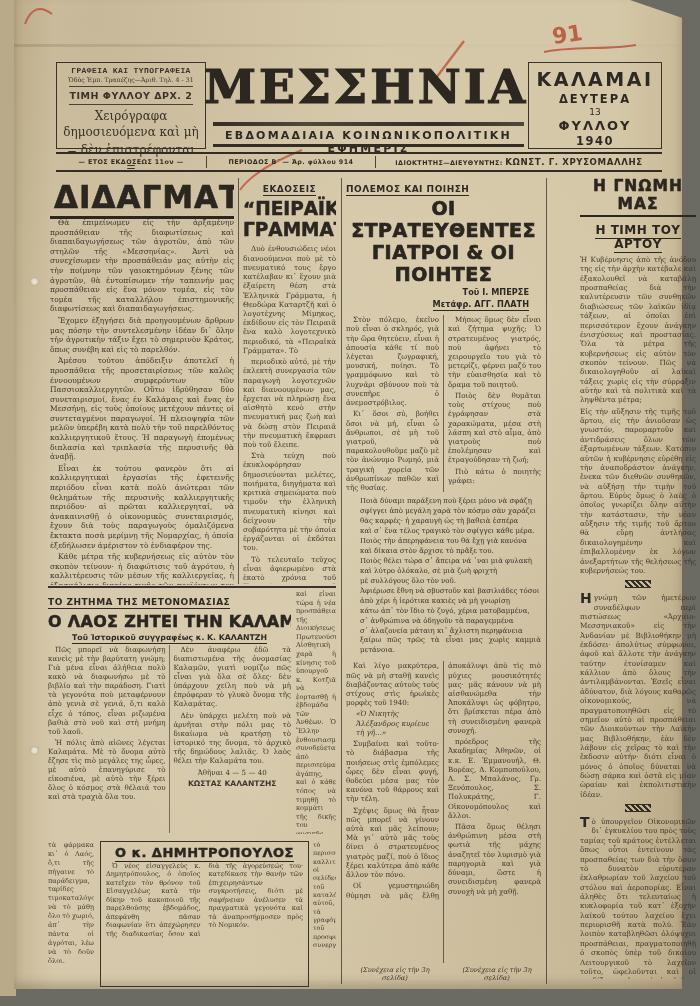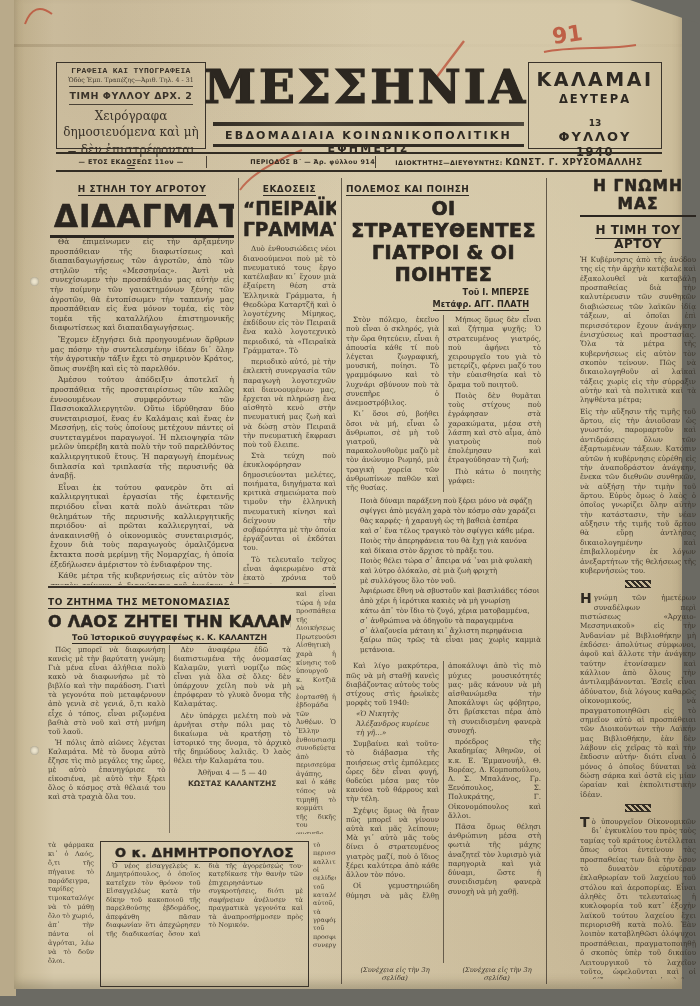--- a/index.html
+++ b/index.html
@@ -26,21 +26,21 @@
   .ob-div{height:1px;background:#4a4236;margin:3px 8px;}
   .ob-price{font-family:"DejaVu Sans",sans-serif;font-weight:bold;font-size:9.5px;letter-spacing:.5px;}
   .ob-note{font-size:12px;line-height:1.35;margin-top:2px;}
   .title{left:204px;top:54px;width:316px;text-align:left;font-family:"DejaVu Serif",serif;font-weight:bold;font-size:47px;line-height:66px;letter-spacing:3px;color:#2c2720;-webkit-text-stroke:1.2px #2c2720;}
   .trule1{left:213px;top:122px;width:311px;height:4px;background:linear-gradient(90deg,#332d24,#4f483b 30%,#332d24 70%,#4f483b);}
   .subtitle{left:213px;top:129px;width:311px;text-align:center;font-family:"DejaVu Sans",sans-serif;font-weight:bold;font-size:11px;letter-spacing:2.2px;color:#2e2922;}
   .trule2{left:213px;top:144px;width:311px;height:2.5px;background:#332d24;}
   .datebox{left:528px;top:62px;width:134px;height:87px;border:1.5px solid #3a332a;box-sizing:border-box;text-align:center;color:#2e2922;font-family:"DejaVu Sans",sans-serif;font-weight:bold;padding-top:5px;}
   .db-city{font-size:19px;letter-spacing:2.5px;}
   .db-day{font-size:11.5px;letter-spacing:2px;margin-top:2px;}
-  .db-num{font-size:9px;font-weight:bold;margin-top:12px;}
+  .db-num{font-size:9px;font-weight:normal;margin-top:1px;}
   .db-month{font-size:13px;letter-spacing:2px;margin-top:1px;}
   .db-year{font-size:11.5px;letter-spacing:1.5px;margin-top:1px;}
   .infobar{left:56px;top:152px;width:606px;height:20px;border-top:2px solid #332d24;border-bottom:2px solid #332d24;display:flex;align-items:center;color:#332d24;box-sizing:border-box;}
   .ib-cell{text-align:center;font-size:6.4px;font-family:"DejaVu Sans",sans-serif;font-weight:bold;letter-spacing:.4px;}
   .ib-sep{width:1px;height:12px;background:#4a4236;}
   .ib-owner b{font-size:8.6px;letter-spacing:.6px;}
 
   
   .vrule{position:absolute;width:1px;background:rgba(58,50,40,.75);}
   .hrule{position:absolute;height:1.5px;background:#3a332a;}
@@ -145,35 +145,34 @@
     <div class="db-city">ΚΑΛΑΜΑΙ</div>
     <div class="db-day">ΔΕΥΤΕΡΑ</div>
     <div class="db-num">13</div>
     <div class="db-month">ΦΥΛΛΟΥ</div>
     <div class="db-year">1940</div>
   </div>
 
   <div class="abs infobar">
     <div class="ib-cell" style="width:150px;">— ΕΤΟΣ ΕΚΔΟΣΕΩΣ 11ον —</div>
     <div class="ib-sep"></div>
-    <div class="ib-cell" style="width:168px;text-align:right;">ΠΕΡΙΟΔΟΣ Β΄ — Ἀρ. φύλλου 914</div>
+    <div class="ib-cell" style="width:168px;">ΠΕΡΙΟΔΟΣ Β΄ — Ἀρ. φύλλου 914</div>
     <div class="ib-sep"></div>
     <div class="ib-cell ib-owner" style="flex:1;">
       <span>ΙΔΙΟΚΤΗΤΗΣ—ΔΙΕΥΘΥΝΤΗΣ:</span>
       <b>ΚΩΝΣΤ. Γ. ΧΡΥΣΟΜΑΛΛΗΣ</b>
     </div>
   </div>
 
   <div class="vrule" style="left:238px;top:178px;height:406px;"></div>
   <div class="vrule" style="left:341px;top:178px;height:806px;"></div>
   <div class="vrule" style="left:546px;top:178px;height:806px;"></div>
   <div class="hrule" style="left:48px;top:586px;width:288px;"></div>
 
   <div class="abs c1 ink">
-    <div style="text-align:center;"><span class="kicker">Η ΣΤΗΛΗ ΤΟΥ ΑΓΡΟΤΟΥ</span></div>
     <div class="h-didagmata"><span>ΔΙΔΑΓΜΑΤΑ</span></div>
     <div class="body-t">
         <p>Θὰ ἐπιμείνωμεν εἰς τὴν ἀρξαμένην προσπάθειαν τῆς διαφωτίσεως καὶ διαπαιδαγωγήσεως τῶν ἀγροτῶν, ἀπὸ τῶν στηλῶν τῆς «Μεσσηνίας». Ἀντὶ νὰ συνεχίσωμεν τὴν προσπάθειάν μας αὐτὴν εἰς τὴν ποίμνην τῶν γαιοκτημόνων ξένης τῶν ἀγροτῶν, θὰ ἐντοπίσωμεν τὴν ταπεινήν μας προσπάθειαν εἰς ἕνα μόνον τομέα, εἰς τὸν τομέα τῆς καταλλήλου ἐπιστημονικῆς διαφωτίσεως καὶ διαπαιδαγωγήσεως.</p>
         <p>Ἔχομεν ἐξηγήσει διὰ προηγουμένων ἄρθρων μας πόσην τὴν συντελεσμένην ἰδέαν δι᾽ ὅλην τὴν ἀγροτικὴν τάξιν ἔχει τὸ σημερινὸν Κράτος, ὅπως συνέβη καὶ εἰς τὸ παρελθόν.</p>
         <p>Ἀμέσου τούτου ἀπόδειξιν ἀποτελεῖ ἡ προσπάθεια τῆς προσεταιρίσεως τῶν καλῶς ἐννοουμένων συμφερόντων τῶν Πασσιοκαλλιεργητῶν. Οὕτω ἱδρύθησαν δύο συνεταιρισμοί, ἕνας ἐν Καλάμαις καὶ ἕνας ἐν Μεσσήνῃ, εἰς τοὺς ὁποίους μετέχουν πάντες οἱ συντεταγμένοι παραγωγοί. Ἡ πλειοψηφία τῶν μελῶν ὑπερέβη κατὰ πολὺ τὴν τοῦ παρελθόντος καλλιεργητικοῦ ἔτους. Ἡ παραγωγὴ ἐπομένως διπλασία καὶ τριπλασία τῆς περυσινῆς θὰ ἀναβῇ.</p>
         <p>Εἶναι ἐκ τούτου φανερὸν ὅτι αἱ καλλιεργητικαὶ ἐργασίαι τῆς ἐφετεινῆς περιόδου εἶναι κατὰ πολὺ ἀνώτεραι τῶν θελημάτων τῆς περυσινῆς καλλιεργητικῆς περιόδου· αἱ πρῶται καλλιεργηταί, νὰ ἀνακαινισθῇ ὁ οἰκονομικὸς συνεταιρισμός, ἔχουν διὰ τοὺς παραγωγοὺς ὁμαλιζόμενα ἔκτακτα ποσὰ μερίμνῃ τῆς Νομαρχίας, ἡ ὁποία ἐξεδήλωσεν ἀμέριστον τὸ ἐνδιαφέρον της.</p>
         <p>Κάθε μέτρα τῆς κυβερνήσεως εἰς αὐτὸν τὸν σκοπὸν τείνουν· ἡ διαφώτισις τοῦ ἀγρότου, ἡ καλλιτέρευσις τῶν μέσων τῆς καλλιεργείας, ἡ ἐξασφάλισις δικαίας τιμῆς τῶν προϊόντων του καὶ ἡ προστασία τῆς ἀγροτικῆς παραγωγῆς ἀποτελοῦν πάγιον πρόγραμμα τοῦ σημερινοῦ Κράτους.</p>
       </div>
 
   </div>

